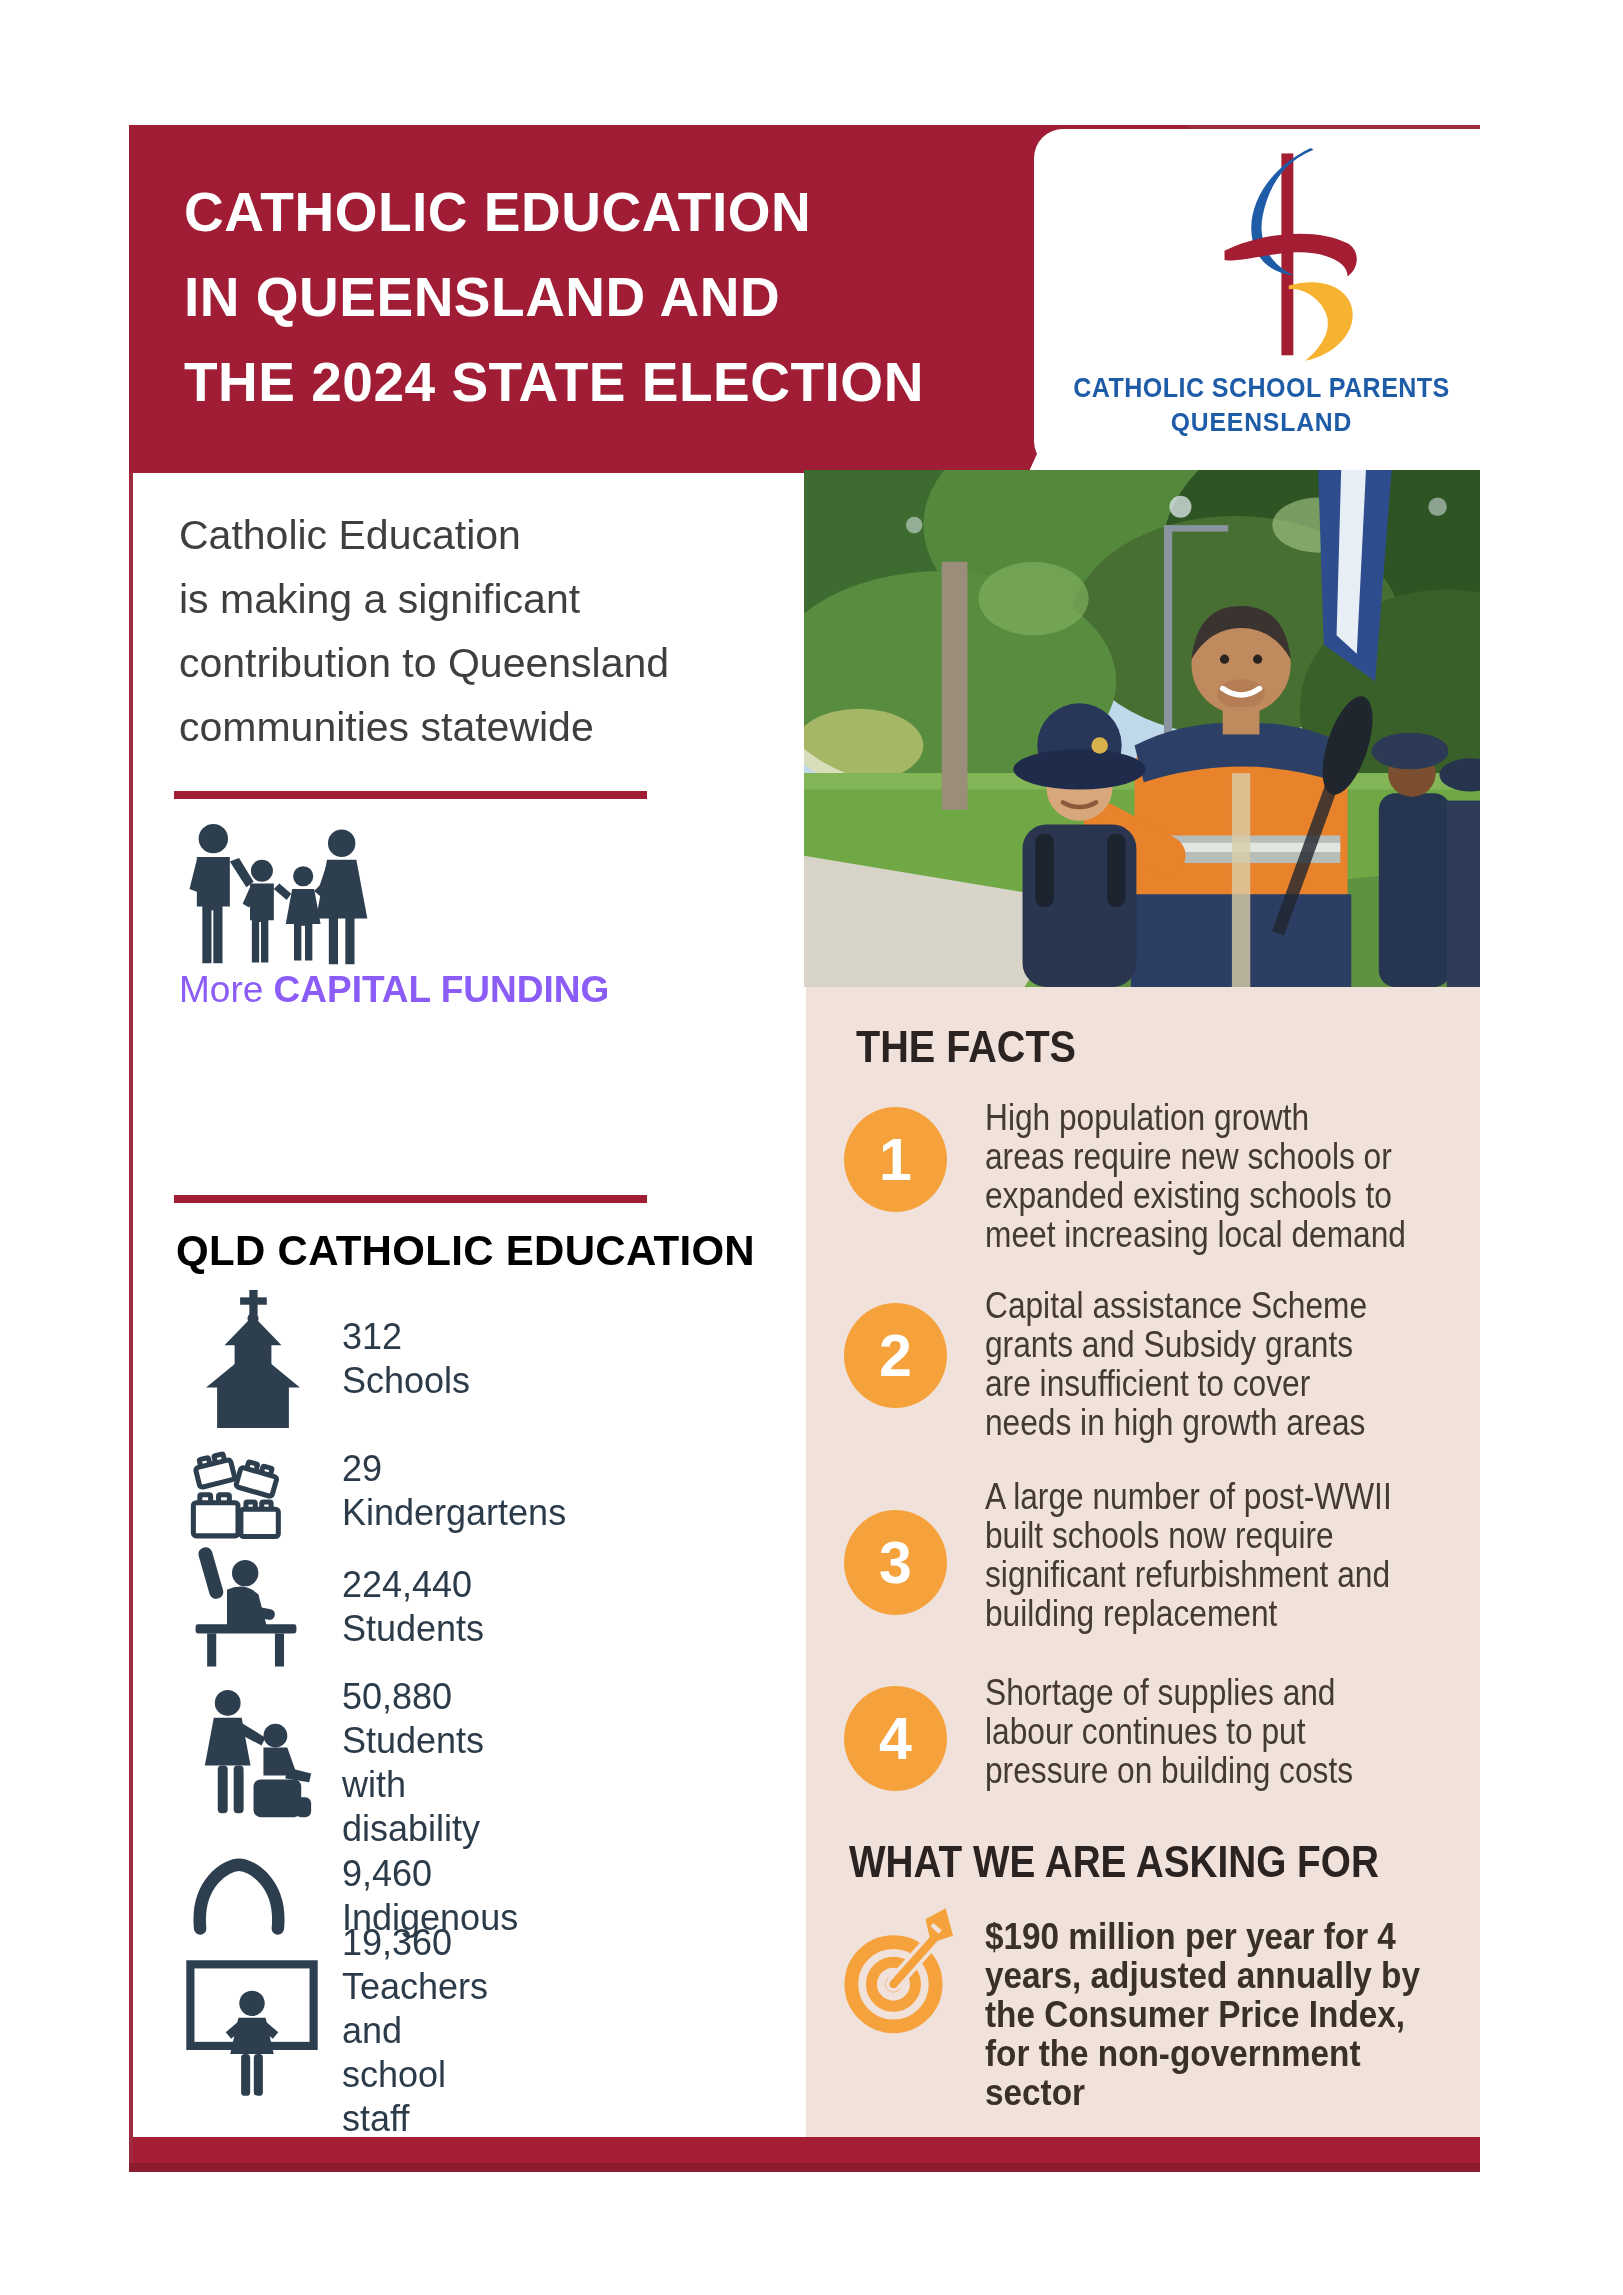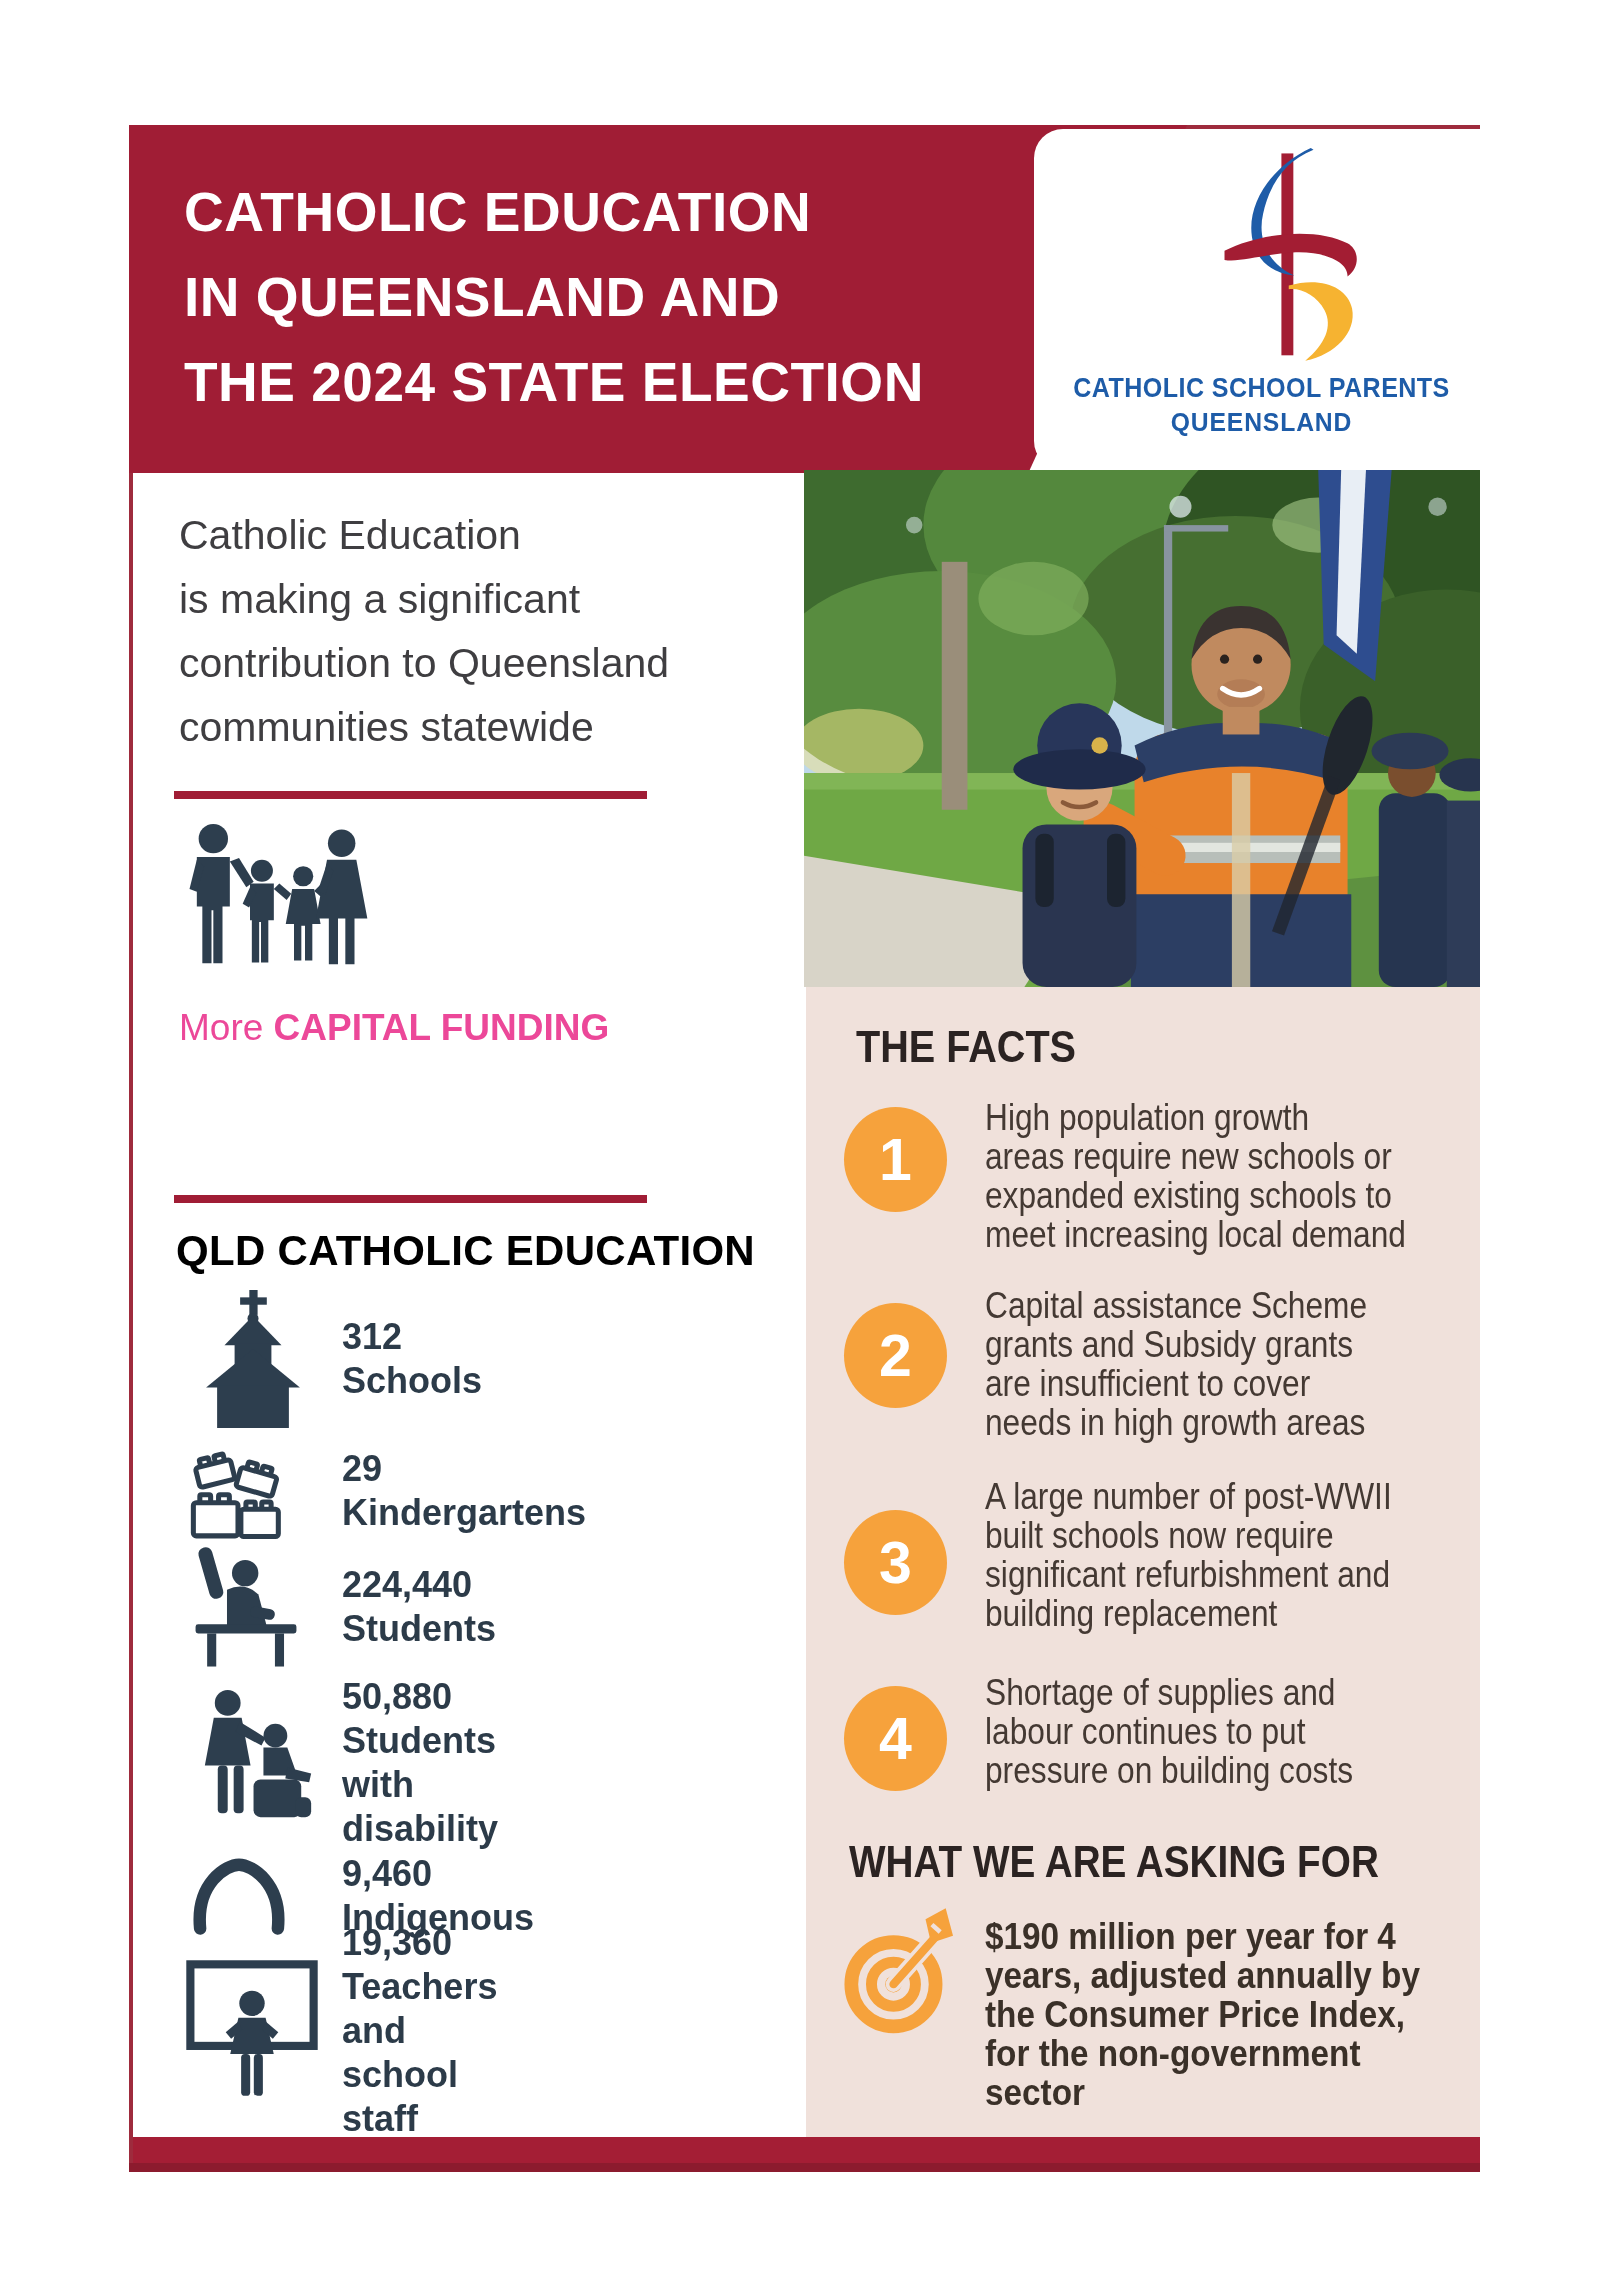--- a/index.html
+++ b/index.html
@@ -30,29 +30,29 @@
   .photo{position:absolute;left:804px;top:470px;width:685px;height:517px;overflow:hidden;background:#BFD9EA;}
 
   
   .panel{position:absolute;left:806px;top:987px;width:683px;height:1150px;background:#F0E1DB;}
 
   
   .intro{position:absolute;left:179px;top:503px;width:588px;color:#3F3E41;font-size:41px;line-height:64px;}
   .divider{position:absolute;left:174px;width:473px;height:8.3px;background:#A01D35;}
   .d1{top:791px;} .d2{top:1195px;}
   .family{position:absolute;left:184px;top:823px;}
-  .capital{position:absolute;left:179px;top:1004px;width:606px;color:#ec4899;font-size:37px;line-height:48px;font-weight:600;}
+  .capital{position:absolute;left:179px;top:966px;width:606px;color:#8b5cf6;font-size:37px;line-height:48px;font-weight:600;}
   .cap-lead{font-weight:400;}
   .cap-emph{font-weight:800;}
   .qld-heading{position:absolute;left:176px;top:1227px;margin:0;color:#000000;font-size:42px;font-weight:800;letter-spacing:0.3px;}
 
   .stat{position:absolute;left:184px;}
   .sicon{position:absolute;left:0;top:0;display:block;}
   .slabel{position:absolute;left:158px;top:50%;transform:translateY(-50%);
-          color:#2C3B49;font-size:36px;font-weight:700;line-height:44px;white-space:pre-line;}
+          color:#2C3B49;font-size:36px;font-weight:400;line-height:44px;white-space:pre-line;}
   .s1{top:1290px;height:138px;} .s2{top:1440px;height:101px;} .s3{top:1545px;height:124px;}
   .s4{top:1688px;height:149px;} .s5{top:1855px;height:81px;}  .s6{top:1958px;height:145px;}
 
   
   .facts-heading{position:absolute;left:856px;top:1022px;margin:0;color:#2B2322;font-size:44px;font-weight:800;
                  transform:scaleX(.9);transform-origin:left;}
   .fact{position:absolute;left:844px;width:588px;}
   .fcircle{position:absolute;left:0;width:103px;height:105px;border-radius:50%;background:#F6A23C;
            color:#ffffff;font-size:59px;font-weight:700;display:flex;align-items:center;justify-content:center;}
   .ftext{position:absolute;left:141px;top:0;width:496px;color:#443933;font-size:36px;line-height:39px;

